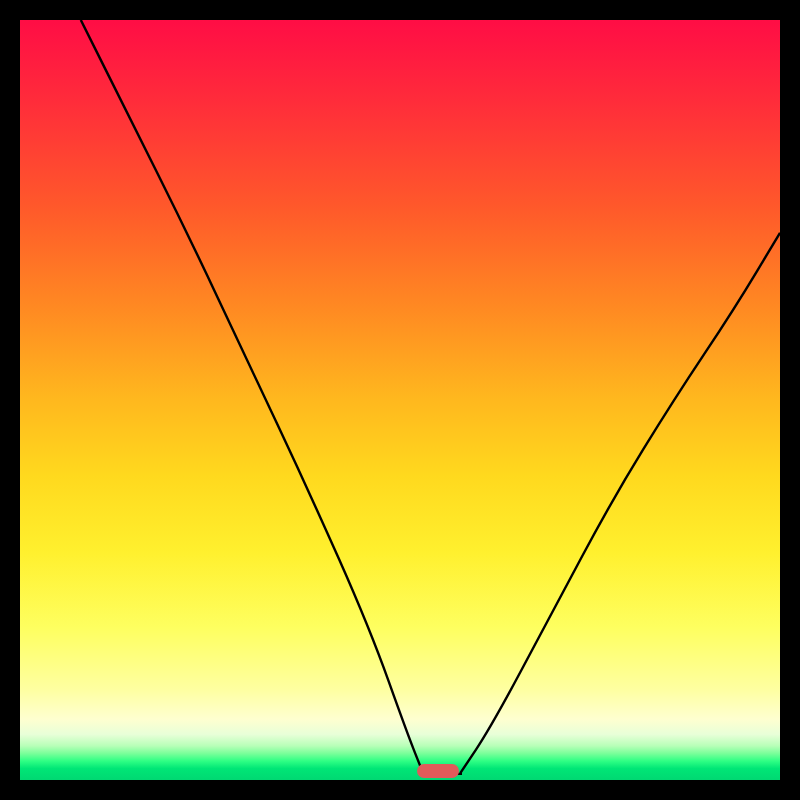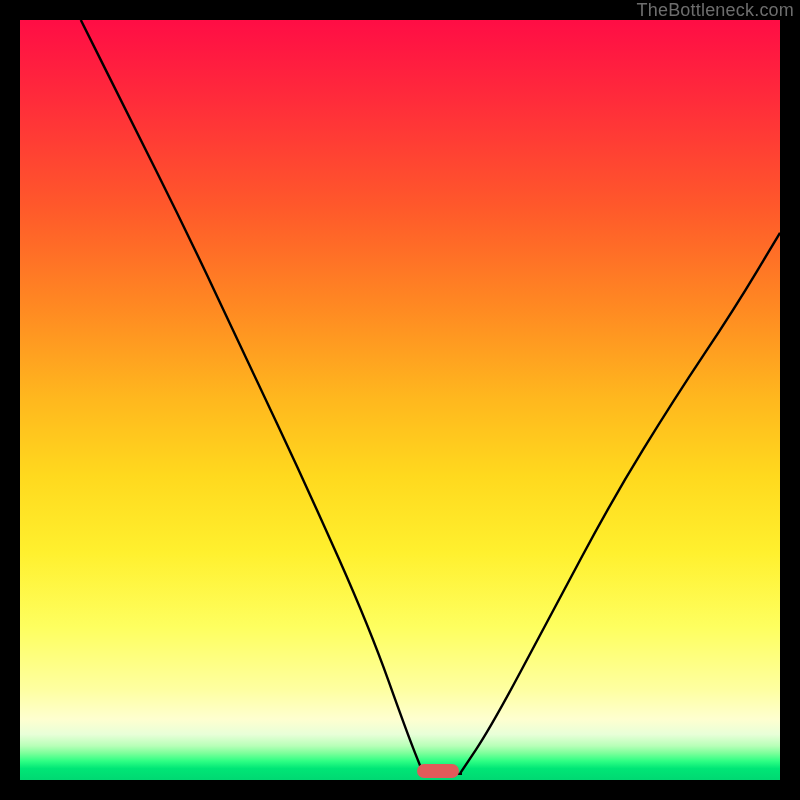--- a/index.html
+++ b/index.html
@@ -73,21 +73,20 @@
     font-size: 18px;
     letter-spacing: 0.2px;
     user-select: none;
   }
 </style>
 </head>
 <body>
 
 <div class="frame">
 
-  <div class="watermark">TheBottleneck.com</div>
 
   <div class="plot">
     <div class="gradient"></div>
 
     <svg class="curve" viewBox="0 0 760 760" preserveAspectRatio="none">
       <path fill="none" stroke="#000000" stroke-width="2.4" d="M 60.800000000000004 0 Q 60.800000000000004 0 83.6 45.60000000000002 Q 106.4 91.20000000000005 136.79999999999998 152 Q 167.2 212.80000000000007 197.6 277.4 Q 228 341.99999999999994 258.40000000000003 406.59999999999997 Q 288.8 471.2 319.2 539.6 Q 349.6 608 368.59999999999997 661.2 Q 387.6 714.4 395.2 733.4 T 402.8 752.4 L 402.8 753.92 L 440.79999999999995 753.92 L 440.79999999999995 752.4 Q 440.79999999999995 752.4 456 729.6 Q 471.2 706.8 501.6 649.8 Q 532 592.8 562.4 535.8 Q 592.8000000000001 478.8 623.1999999999999 429.4 Q 653.6 380 684 334.4 Q 714.4 288.8 737.1999999999999 250.79999999999995 T 760 212.80000000000007"></path>
     </svg>
 
     <div class="pill" style="width: 42px; height: 14px; background: rgb(224, 90, 90); left: 397px; top: 744px;"></div>
   </div>

